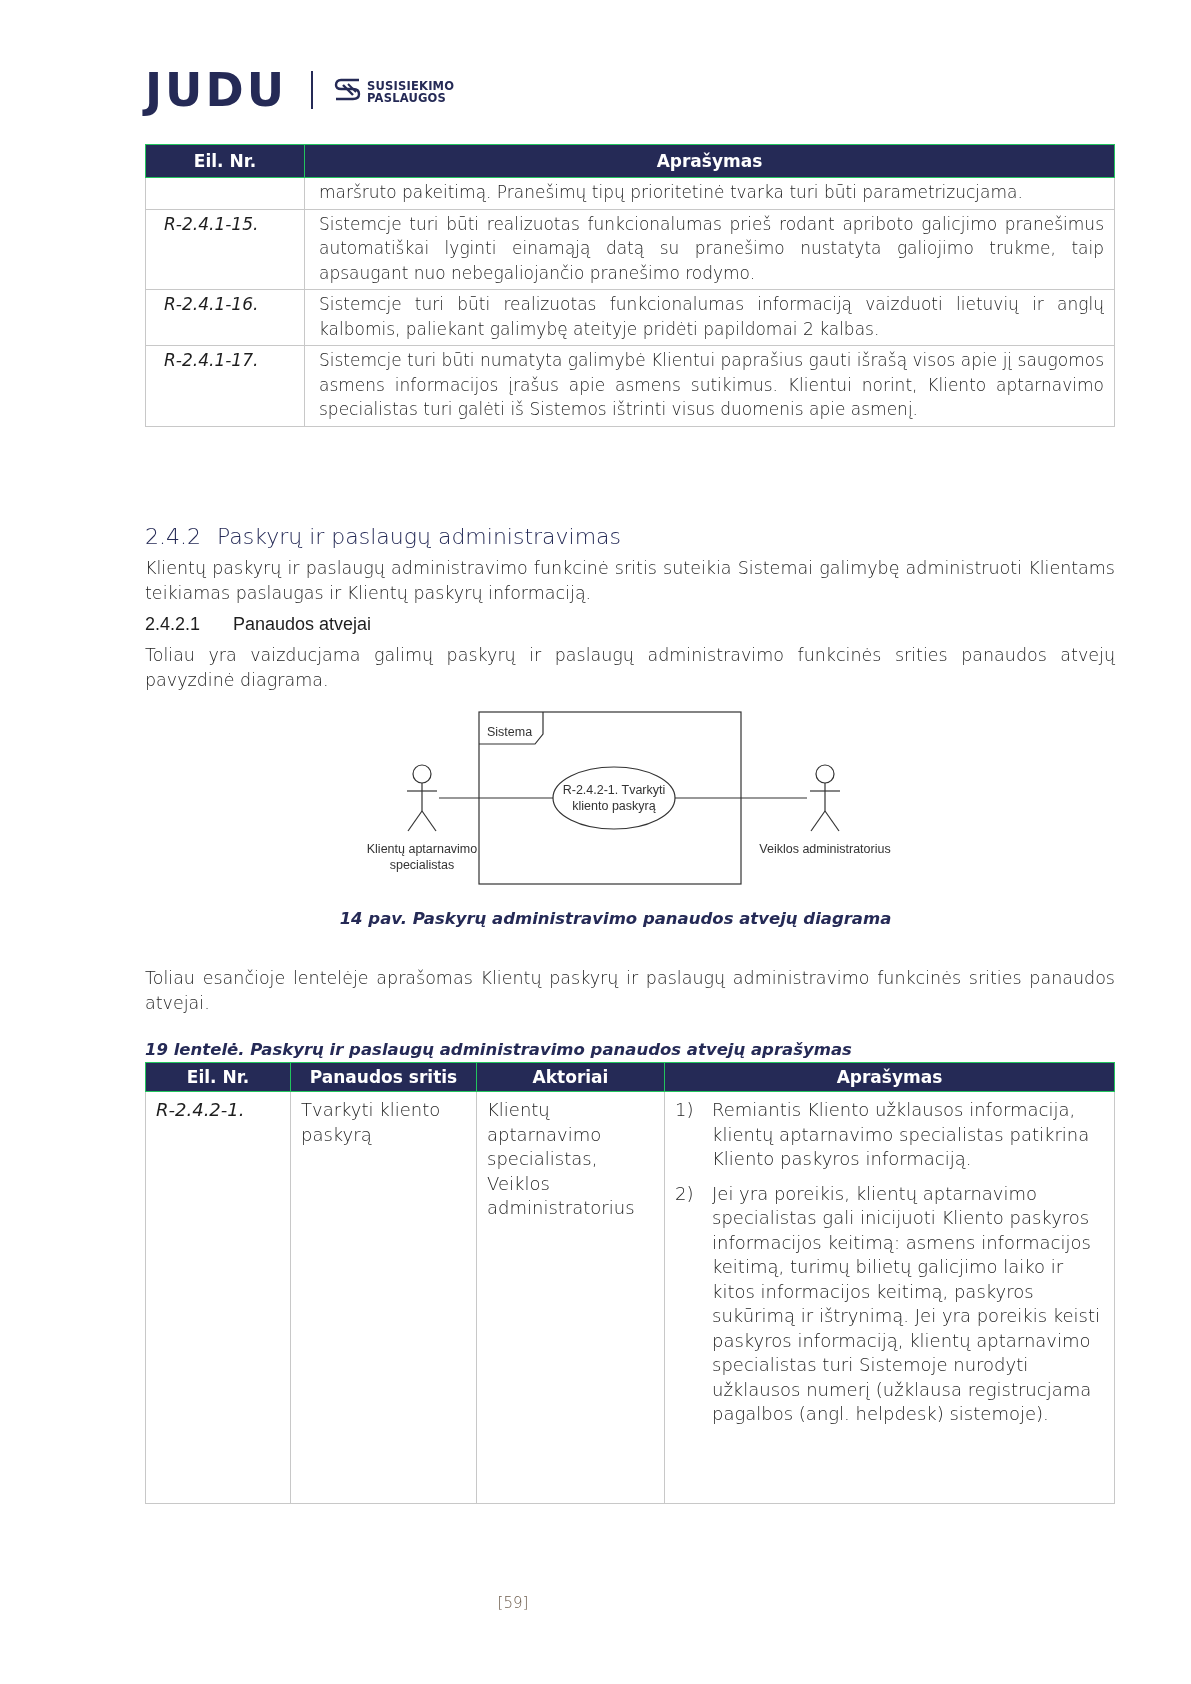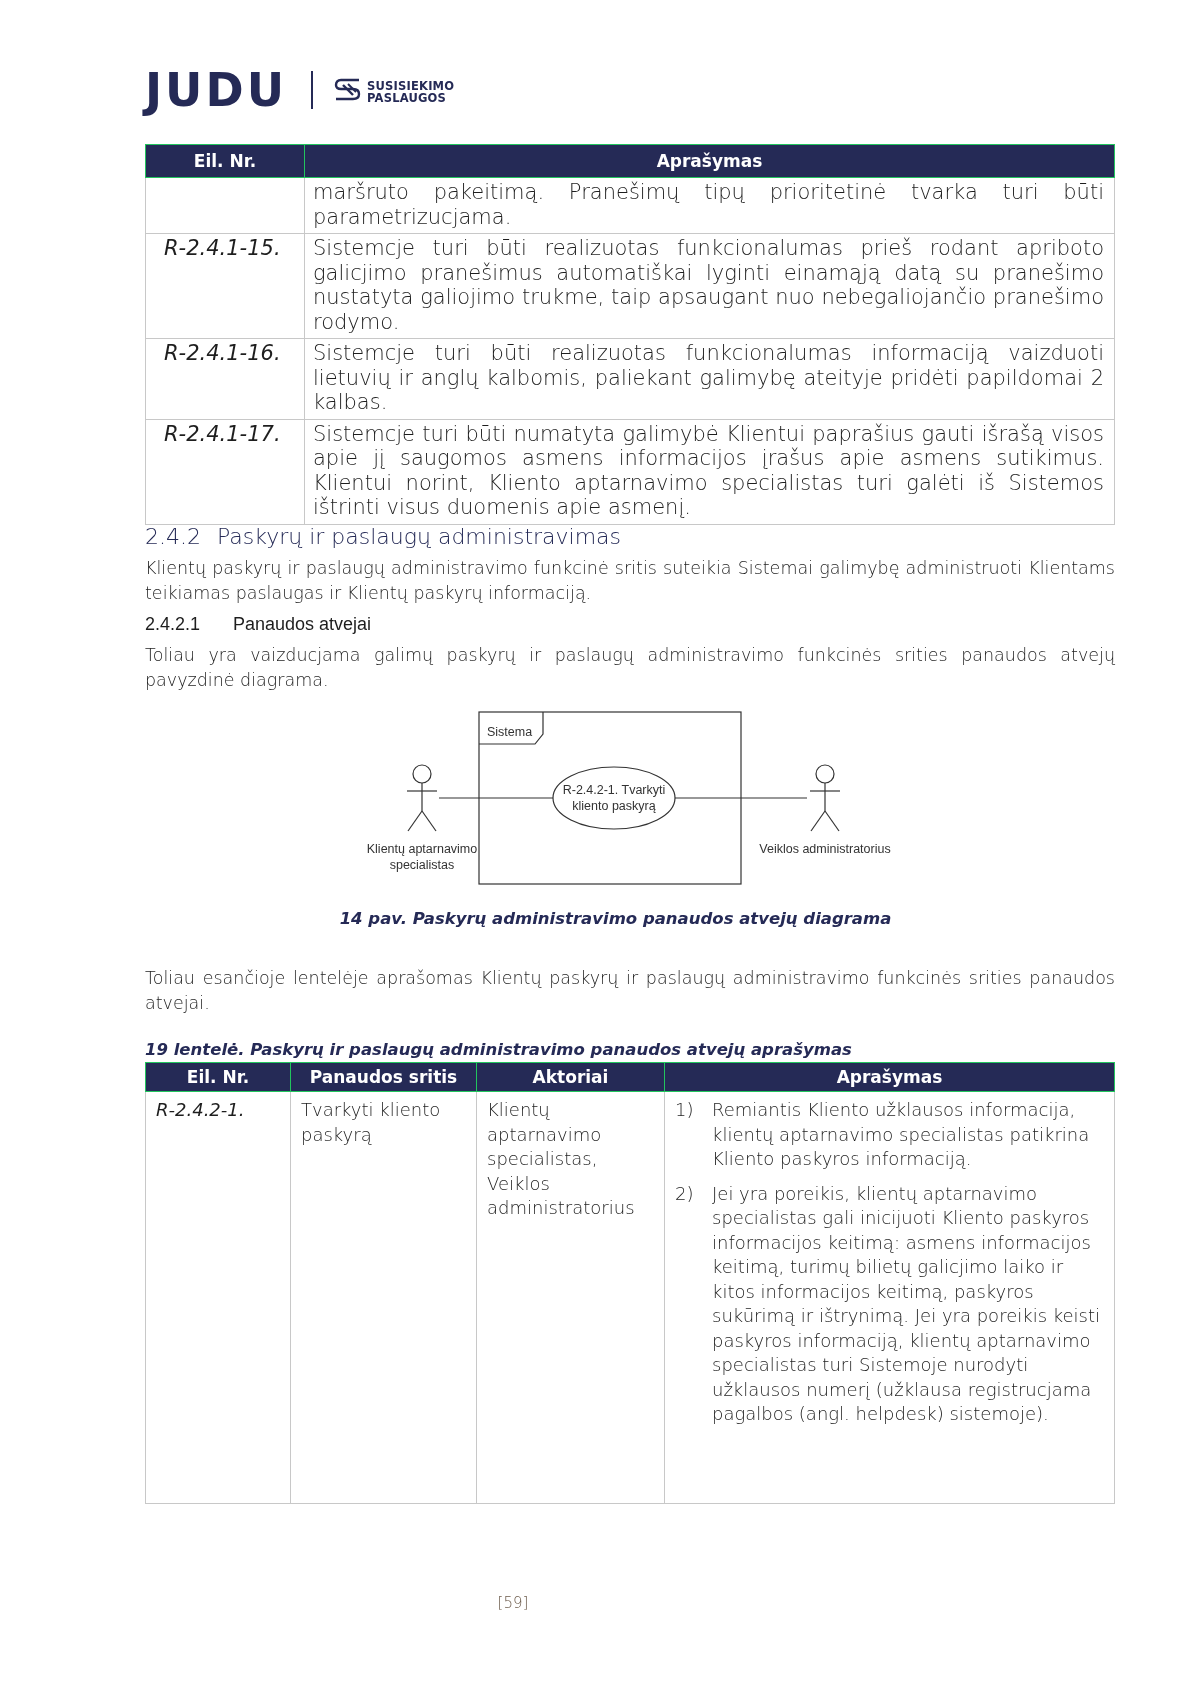--- a/index.html
+++ b/index.html
@@ -10,21 +10,21 @@
   
   .logo { left:145px; top:70px; height:40px; display:flex; align-items:center; }
   .logo-judu { font-family:"DejaVu Sans", sans-serif; font-weight:bold; font-size:46px; letter-spacing:3px; color:#252a56; line-height:40px; }
   .logo-sep { width:2px; height:38px; background:#252a56; margin:0 20px 0 24px; }
   .logo-sub { display:flex; align-items:flex-end; }
   .logo-sub .mark { width:30px; height:28px; margin-right:4px; }
   .logo-sub .words { font-family:"DejaVu Sans", sans-serif; font-size:11.5px; line-height:12px; color:#252a56; font-weight:bold; letter-spacing:0.2px; }
 
   table { border-collapse:collapse; position:absolute; }
   th { background:#252a56; color:#fff; font-family:"DejaVu Sans", sans-serif; font-weight:bold; font-size:17px; padding:4px 6px; border:1px solid #22c55e; vertical-align:top; text-align:center; line-height:24px; }
-  td { border:1px solid #c8c8c8; vertical-align:top; font-family:"DejaVu Sans", sans-serif; font-size:21px; line-height:24.5px; color:#1e1e1e; padding:2px 10px 4px 8px; font-weight:300; }
+  td { border:1px solid #c8c8c8; vertical-align:top; font-family:"DejaVu Sans", sans-serif; font-size:17px; line-height:24.5px; color:#1e1e1e; padding:2px 10px 4px 14px; font-weight:300; }
   td.num { padding-left:18px;font-style:italic; }
   td.desc { text-align:justify; text-align-last:left; }
 
   .t1 { left:145px; top:144px; width:970px; }
   .t1 col.c1 { width:159px; }
 
   .h2 { left:145px; top:524px; font-family:"DejaVu Sans", sans-serif; font-size:22px; color:#252a56; font-weight:300; }
   .h2 .n { margin-right:16px; }
   .p { left:145px; width:970px; font-family:"DejaVu Sans", sans-serif; font-size:17.5px; line-height:25px; text-align:justify; font-weight:300; }
   .h3 { left:145px; top:614px; font-family:Liberation Sans, sans-serif; font-size:18px; font-weight:300; }

